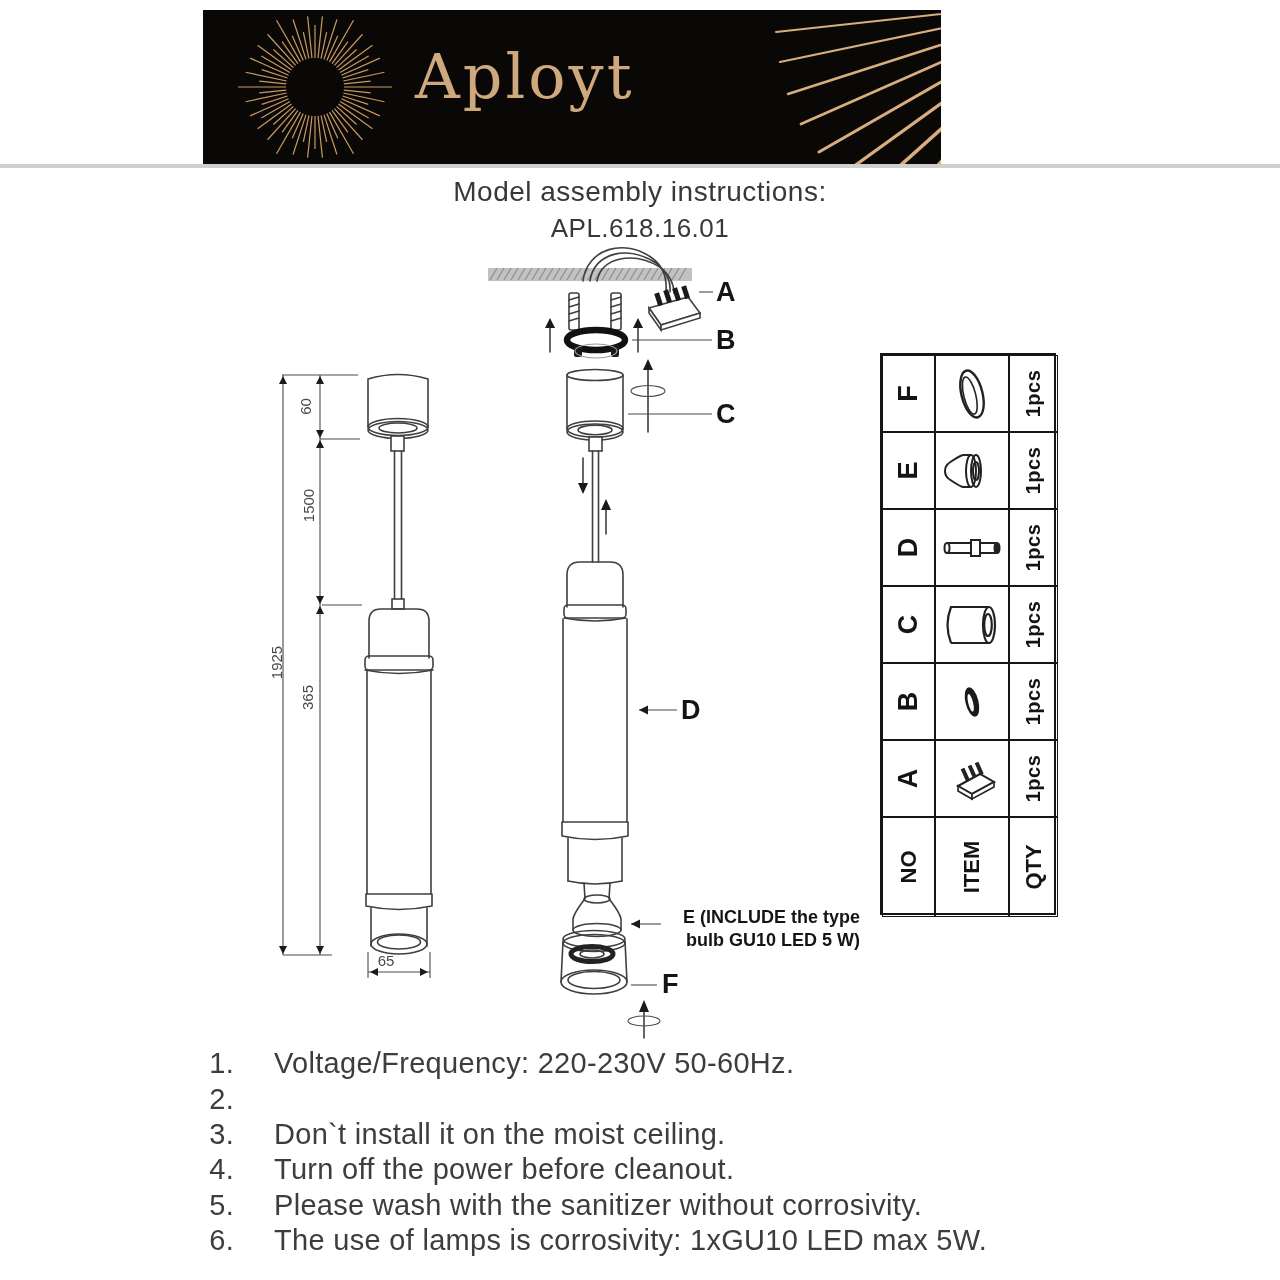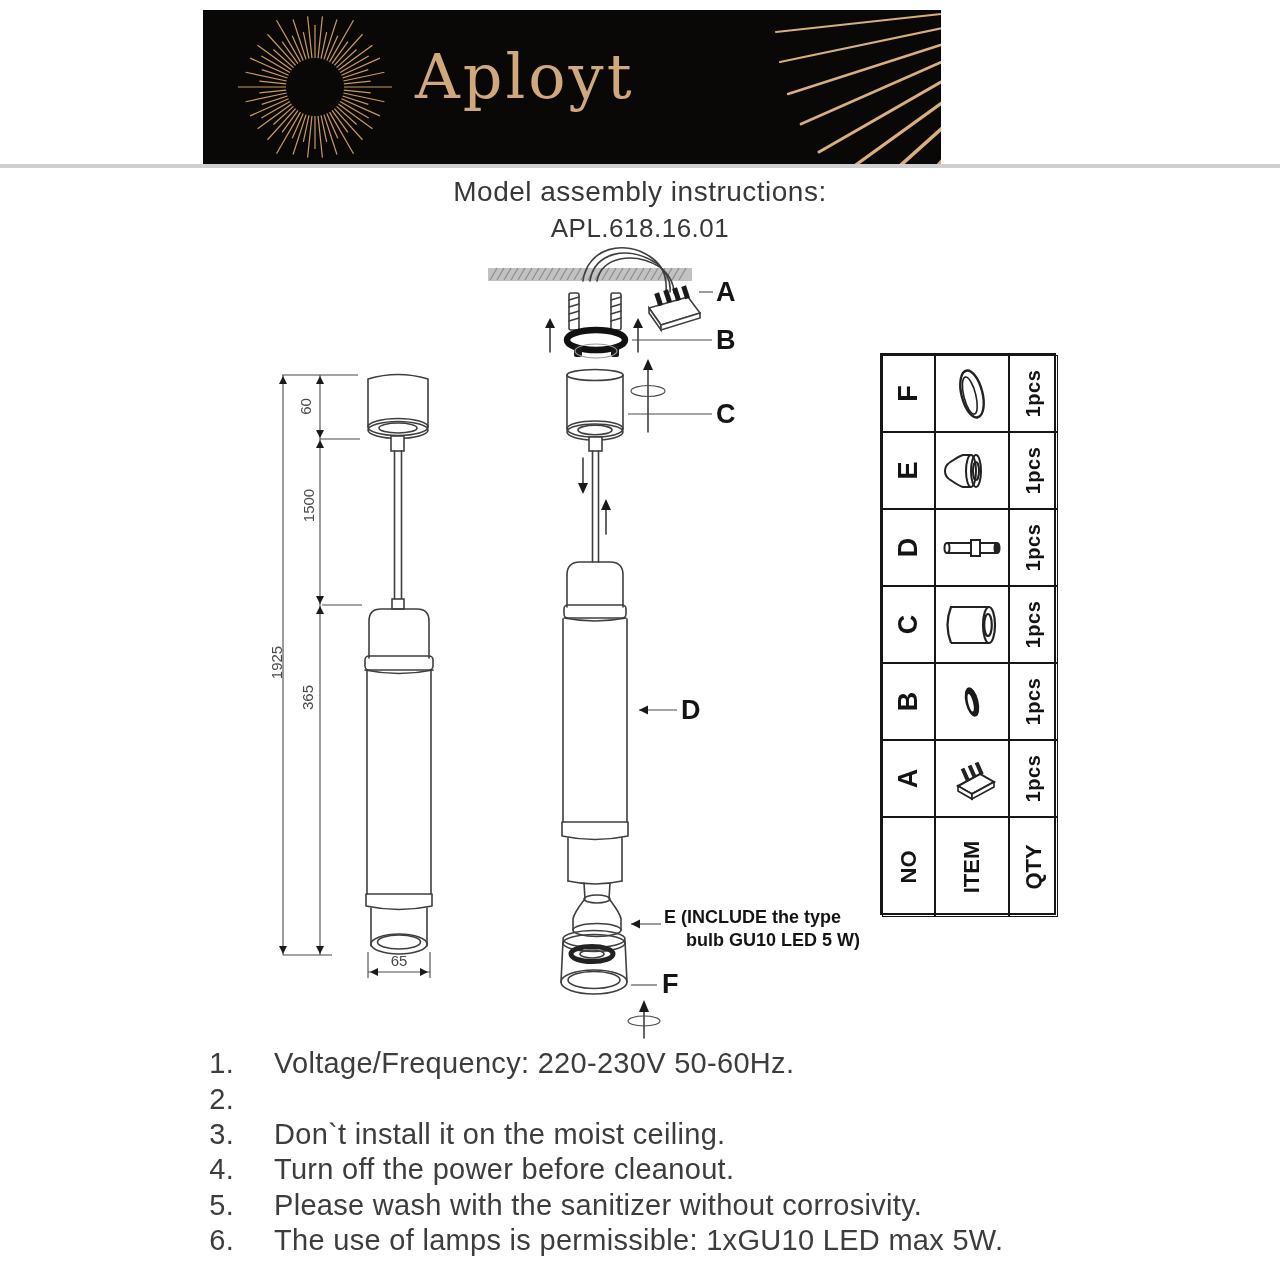--- a/index.html
+++ b/index.html
@@ -21,21 +21,21 @@
   #diagram{position:absolute;left:0;top:0;width:1280px;height:1280px;}
   .ln{stroke:#3f3f3f;stroke-width:1.6;fill:none;stroke-linecap:round;}
   .thin{stroke:#4a4a4a;stroke-width:1.1;fill:none;}
   .fillw{fill:#ffffff;stroke:#3f3f3f;stroke-width:1.6;}
   .dark{fill:#1a1a1a;stroke:none;}
 
   
   .dim{position:absolute;font-size:15px;color:#4a4a4a;text-align:center;}
   .vdim{transform:rotate(-90deg);}
   .plabel{position:absolute;font-size:27px;font-weight:bold;color:#141414;}
-  #e-note{position:absolute;left:664px;top:906px;font-size:18px;font-weight:bold;color:#141414;line-height:23px;white-space:nowrap;}
+  #e-note{position:absolute;left:664px;top:906px;font-size:18px;font-weight:bold;color:#141414;line-height:23px;white-space:nowrap;text-align:right;}
   #e-note .l2{padding-left:22px;}
 
   
   #parts-table{position:absolute;left:880px;top:353px;width:176px;height:562px;display:grid;grid-template-columns:53px 74px 49px;grid-template-rows:77px 77px 77px 77px 77px 77px 100px;border:2px solid #161616;box-sizing:border-box;background:#fff;}
   .cell{border:1px solid #161616;display:flex;align-items:center;justify-content:center;overflow:hidden;}
   .vtext{transform:rotate(-90deg);font-weight:bold;color:#141414;white-space:nowrap;}
   .letter .vtext{font-size:27px;}
   .qty .vtext{font-size:20px;letter-spacing:.5px;}
   .hdr .vtext{font-size:22px;}
 
@@ -321,21 +321,21 @@
         <polygon class="dark" points="631,924 640,919.5 640,928.5"></polygon>
         <line class="thin" x1="631" y1="985" x2="657" y2="985"></line>
       </g>
     </g>
   </svg>
 
   <span class="dim vdim" style="left:283px;top:398px;width:44px;">60</span>
   <span class="dim vdim" style="left:278px;top:497px;width:60px;">1500</span>
   <span class="dim vdim" style="left:246px;top:654px;width:60px;">1925</span>
   <span class="dim vdim" style="left:282px;top:689px;width:50px;">365</span>
-  <span class="dim" style="left:379px;top:952px;width:40px;">65</span>
+  <span class="dim" style="left:366px;top:952px;width:40px;">65</span>
 
   <span class="plabel" style="left:716px;top:277px;">A</span>
   <span class="plabel" style="left:716px;top:325px;">B</span>
   <span class="plabel" style="left:716px;top:399px;">C</span>
   <span class="plabel" style="left:681px;top:695px;">D</span>
   <span class="plabel" style="left:662px;top:969px;">F</span>
   <div id="e-note">
     <div>E (INCLUDE the type</div>
     <div class="l2">bulb GU10  LED 5 W)</div>
   </div>
@@ -470,17 +470,17 @@
     <div class="instr-row">
         <span class="instr-num">4.</span>
         <span class="instr-text">Turn off the power before cleanout.</span>
       </div>
     <div class="instr-row">
         <span class="instr-num">5.</span>
         <span class="instr-text">Please wash with the sanitizer without corrosivity.</span>
       </div>
     <div class="instr-row">
         <span class="instr-num">6.</span>
-        <span class="instr-text">The use of lamps is permissible: 1xGU10 LED max 5W.</span>
+        <span class="instr-text">The use of lamps is corrosivity: 1xGU10 LED max 5W.</span>
       </div>
   </div>
 
 </div>
 
 </body></html>

